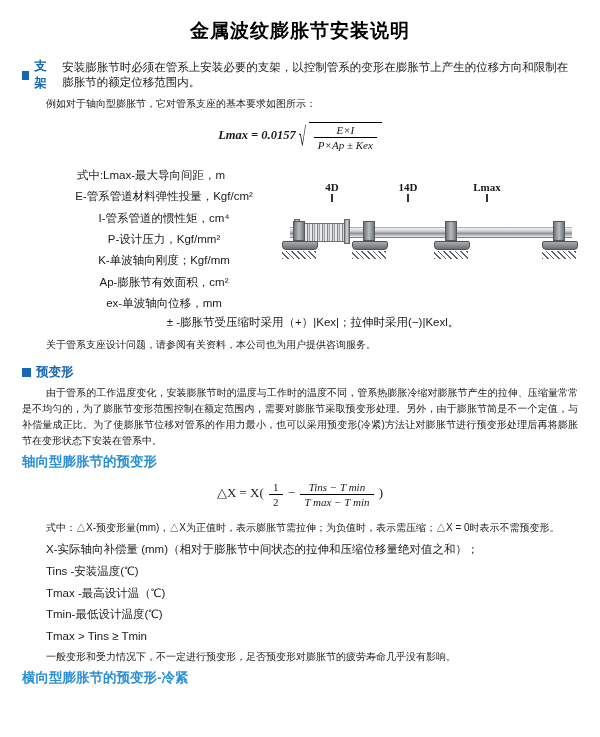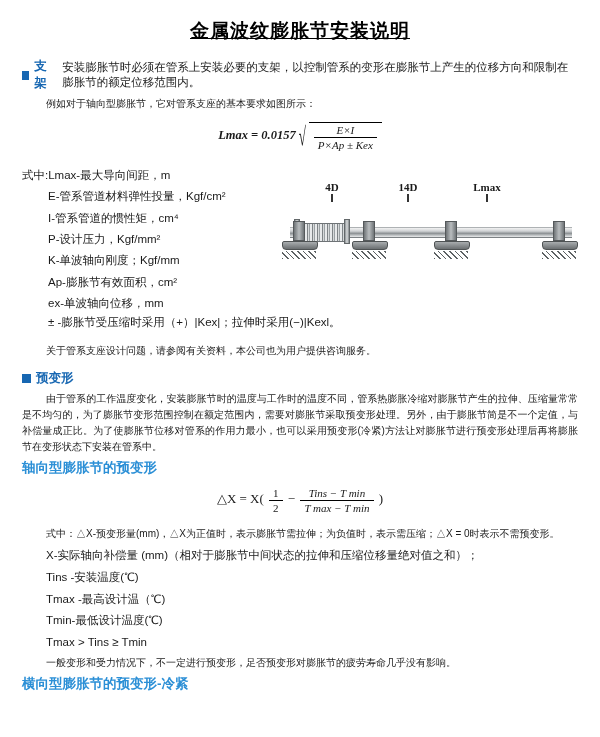--- a/index.html
+++ b/index.html
@@ -22,21 +22,20 @@
     padding: 14px 22px 0 22px;
     position: relative;
   }
   .doc-title {
     text-align: center;
     font-size: 19px;
     font-weight: bold;
     letter-spacing: 1px;
     margin: 4px 0 14px 0;
     color: #000;
-    text-decoration: underline;
   }
   .sec-head {
     font-size: 12.5px;
     font-weight: bold;
     color: #1767b2;
     margin: 10px 0 4px 0;
     display: flex;
     align-items: center;
   }
   .sq {
@@ -111,20 +110,21 @@
     padding: 1px 3px 0 3px;
     display: inline-block;
   }
   .lmax-label {
     font-style: italic;
   }
   .defs {
     font-size: 11.5px;
     line-height: 1.85;
     margin: 2px 0 0 0;
+    text-align: center;
   }
   .defs .row {
     white-space: nowrap;
   }
   .defs .ind1 { padding-left: 0px; }
   .defs .ind2 { padding-left: 26px; }
   .two-col {
     display: flex;
     align-items: flex-start;
   }
@@ -345,21 +345,21 @@
               <div class="hatch"></div>
           </div>
         </div>
       </div>
     </div>
   </div>
 
   <div class="defs" style="margin-top:-2px;">
     <div class="row ind2">± -膨胀节受压缩时采用（+）|Kex|；拉伸时采用(−)|Kexl。</div>
   </div>
-  <p class="body indent" style="margin-top:10px;">关于管系支座设计问题，请参阅有关资料，本公司也为用户提供咨询服务。</p>
+  <p class="body indent" style="margin-top:4px;">关于管系支座设计问题，请参阅有关资料，本公司也为用户提供咨询服务。</p>
 
   <div class="sec-head">
     <span class="sq"></span>
       <span>预变形</span>
   </div>
   <p class="body indent">由于管系的工作温度变化，安装膨胀节时的温度与工作时的温度不同，管系热膨胀冷缩对膨胀节产生的拉伸、压缩量常常是不均匀的，为了膨胀节变形范围控制在额定范围内，需要对膨胀节采取预变形处理。另外，由于膨胀节简是不一个定值，与补偿量成正比。为了使膨胀节位移对管系的作用力最小，也可以采用预变形(冷紧)方法让对膨胀节进行预变形处理后再将膨胀节在变形状态下安装在管系中。</p>
 
   <div class="sub-head">轴向型膨胀节的预变形</div>
 
   <div class="formula-center">

